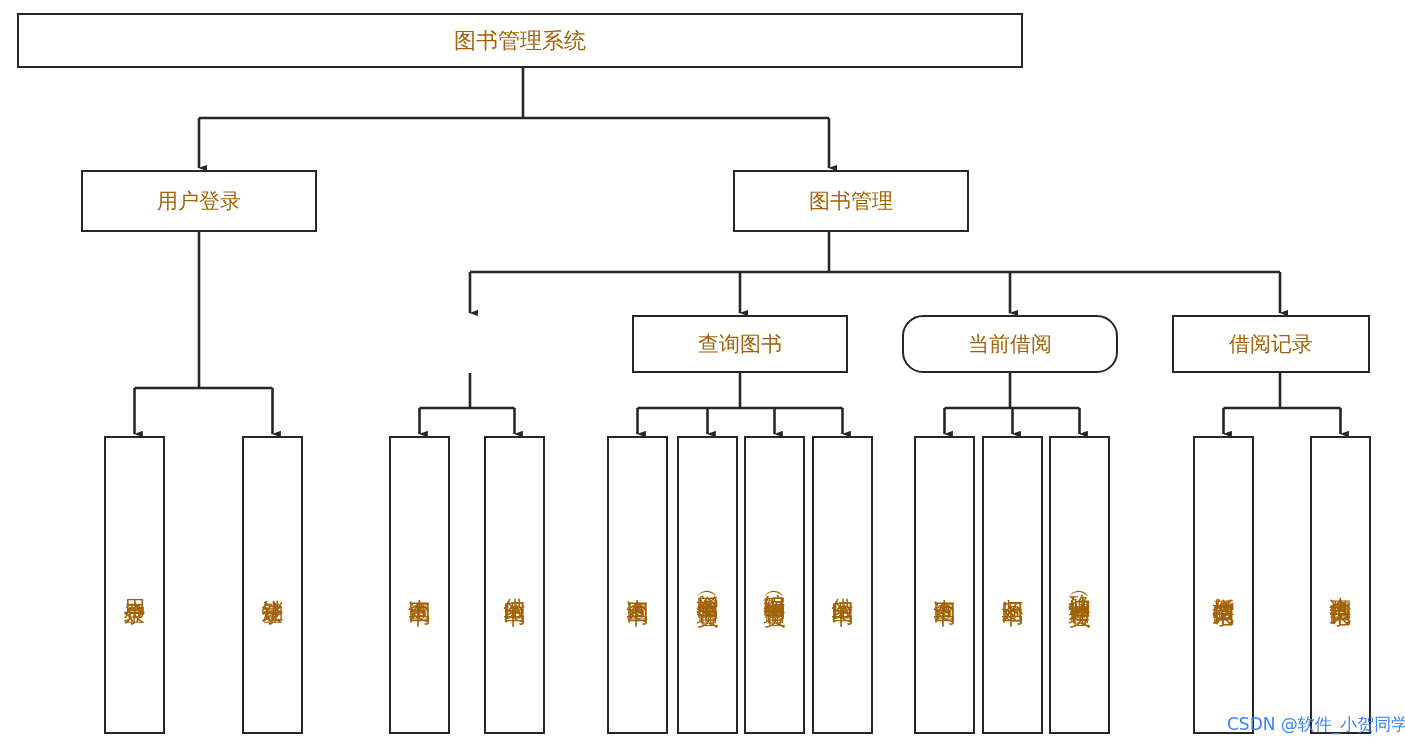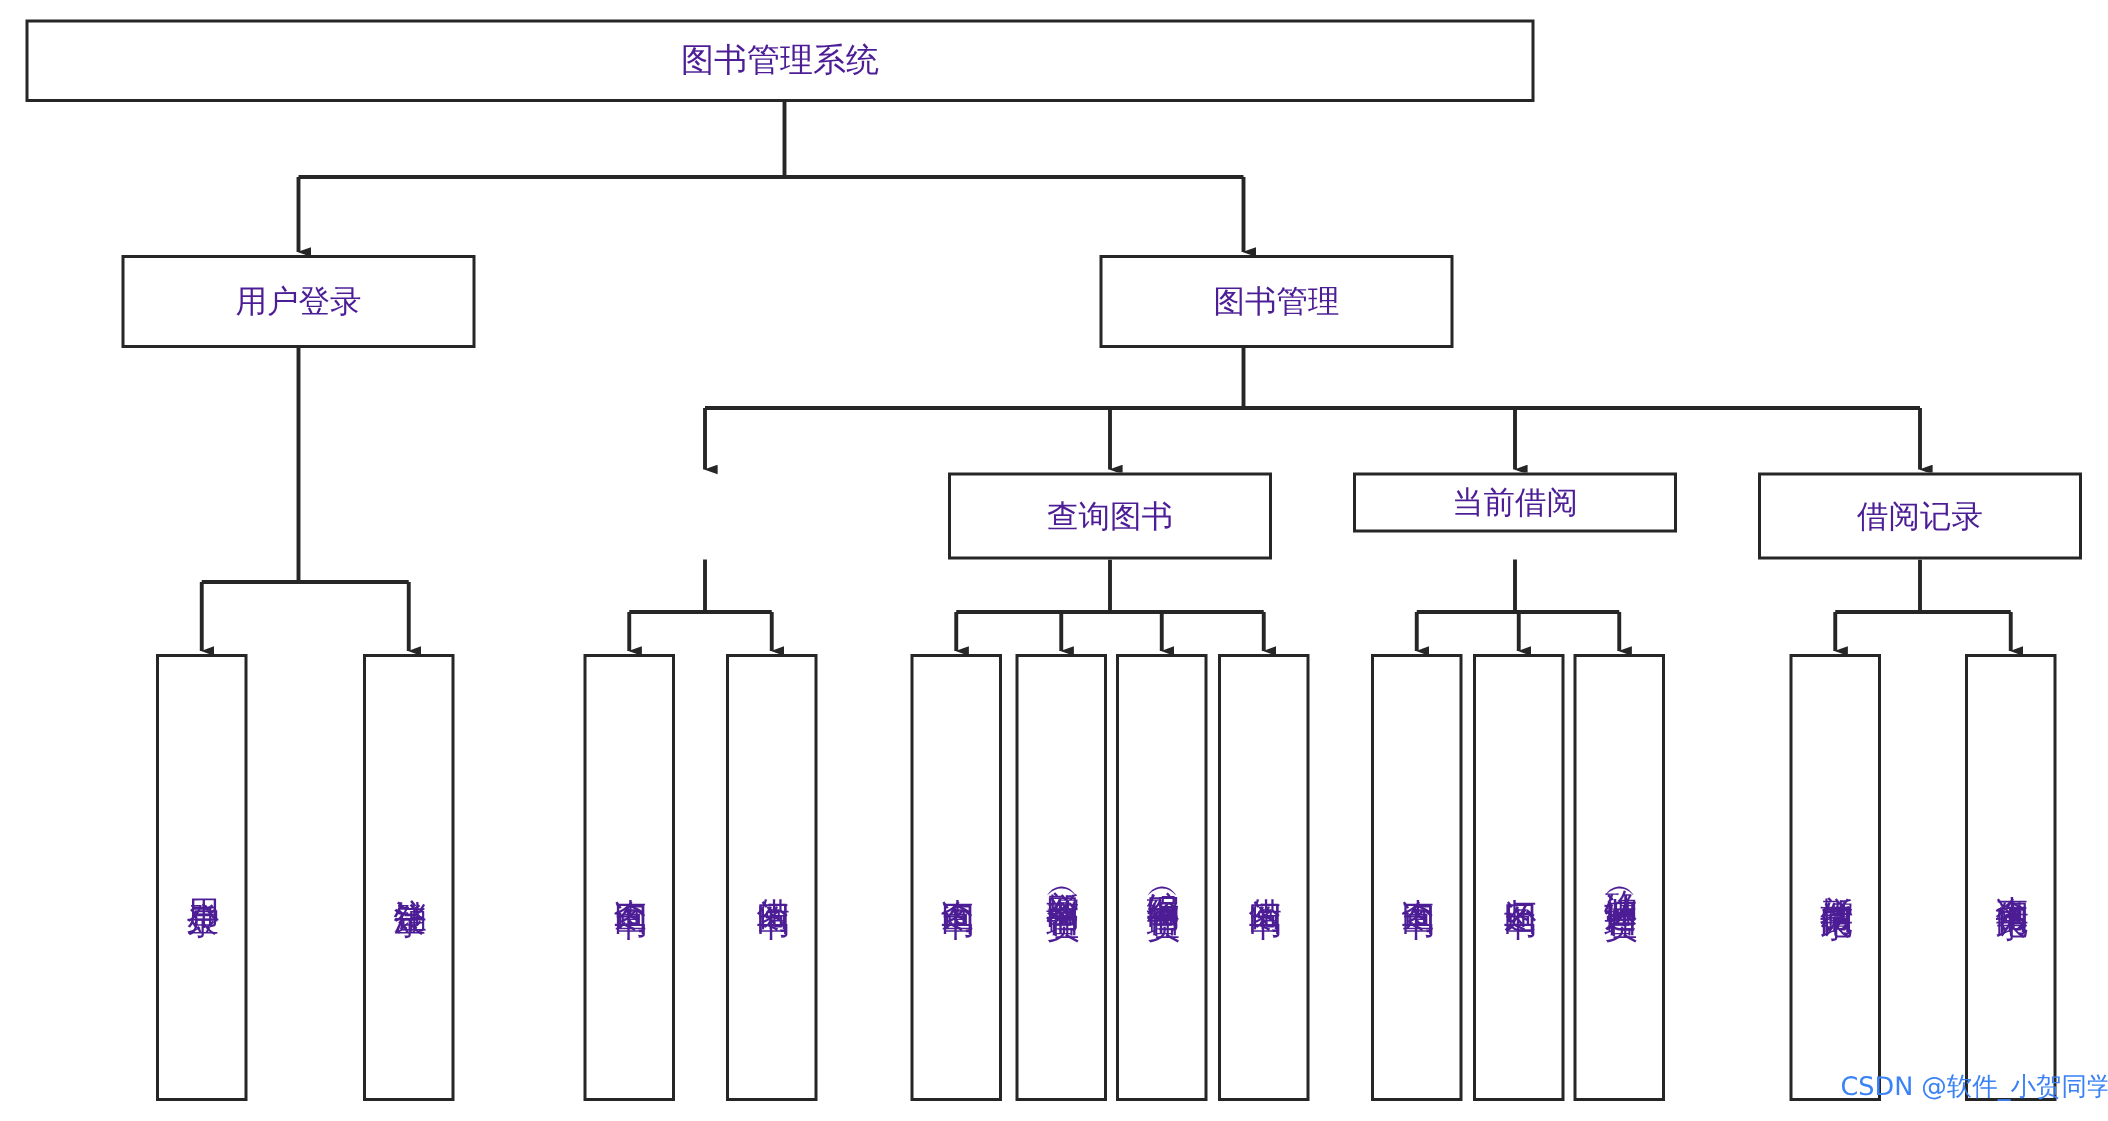--- a/index.html
+++ b/index.html
@@ -30,21 +30,21 @@
     position: absolute;
     box-sizing: border-box;
     border: 2px solid #262626;
     background: #ffffff;
     display: flex;
     align-items: center;
     justify-content: center;
     overflow: hidden;
   }
   .node-label {
-    color: #4c1d95;
+    color: #a16207;
     text-align: center;
     line-height: 1.18;
     white-space: nowrap;
   }
   .h-node .node-label {
     font-size: 21px;
   }
   .root-node .node-label {
     font-size: 22px;
   }
@@ -130,25 +130,25 @@
 
   <div class="node-box h-node" style="left:733px; top:170px; width:236px; height:62px;">
     <span class="node-label">图书管理</span>
   </div>
 
 
   <div class="node-box h-node" style="left:632px; top:315px; width:216px; height:58px;">
     <span class="node-label">查询图书</span>
   </div>
 
-  <div class="node-box h-node" style="left:902px; top:315px; width:216px; height:40px;">
+  <div class="node-box h-node" style="left:902px; top:315px; width:216px; height:58px;border-radius:21px;">
     <span class="node-label">当前借阅</span>
   </div>
 
-  <div class="node-box h-node" style="left:1172px; top:315px; width:216px; height:58px;">
+  <div class="node-box h-node" style="left:1172px; top:315px; width:198px; height:58px;">
     <span class="node-label">借阅记录</span>
   </div>
 
   <div id="leaf-layer">
       <div class="node-box v-node" style="left: 104px; top: 436px; width: 61px; height: 298px;">
         <span class="node-label">用户登录</span>
       </div>
       <div class="node-box v-node" style="left: 242px; top: 436px; width: 61px; height: 298px;">
         <span class="node-label">注销登录</span>
       </div>

